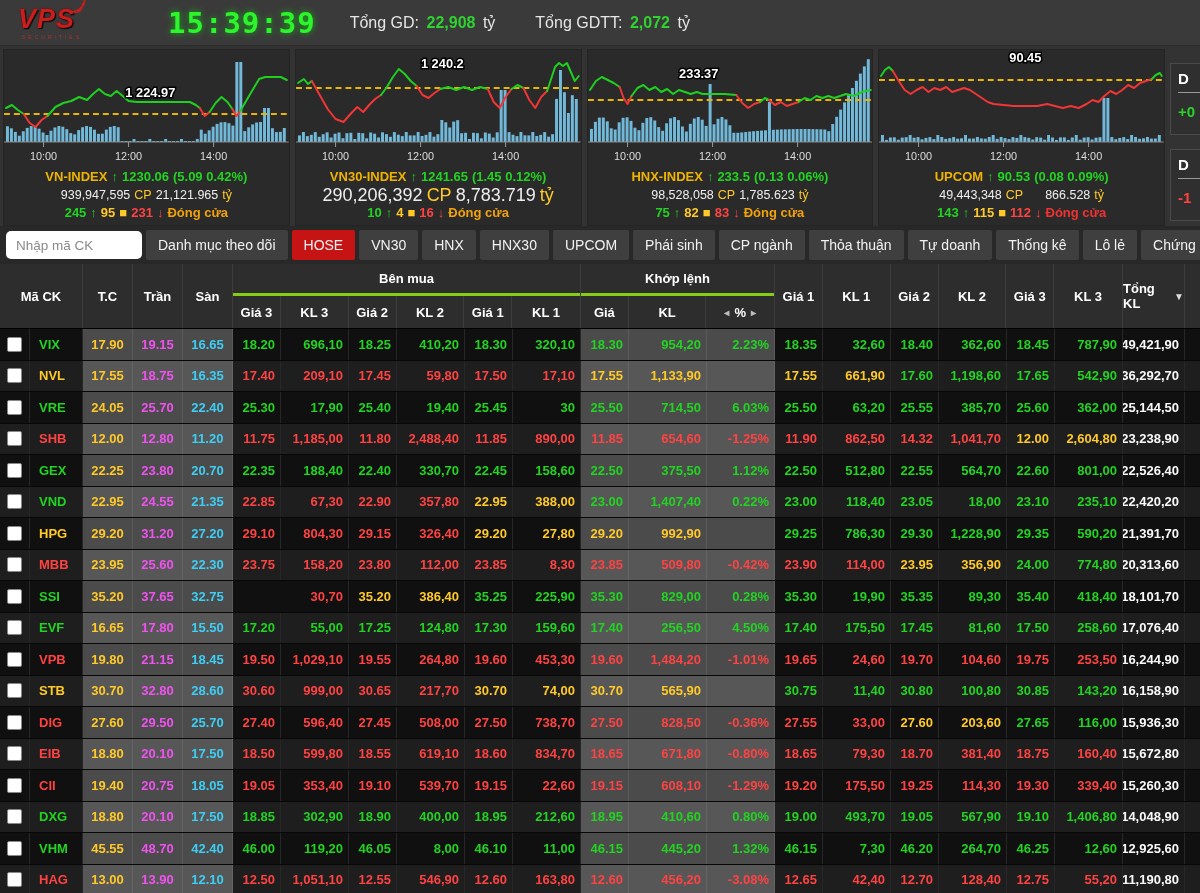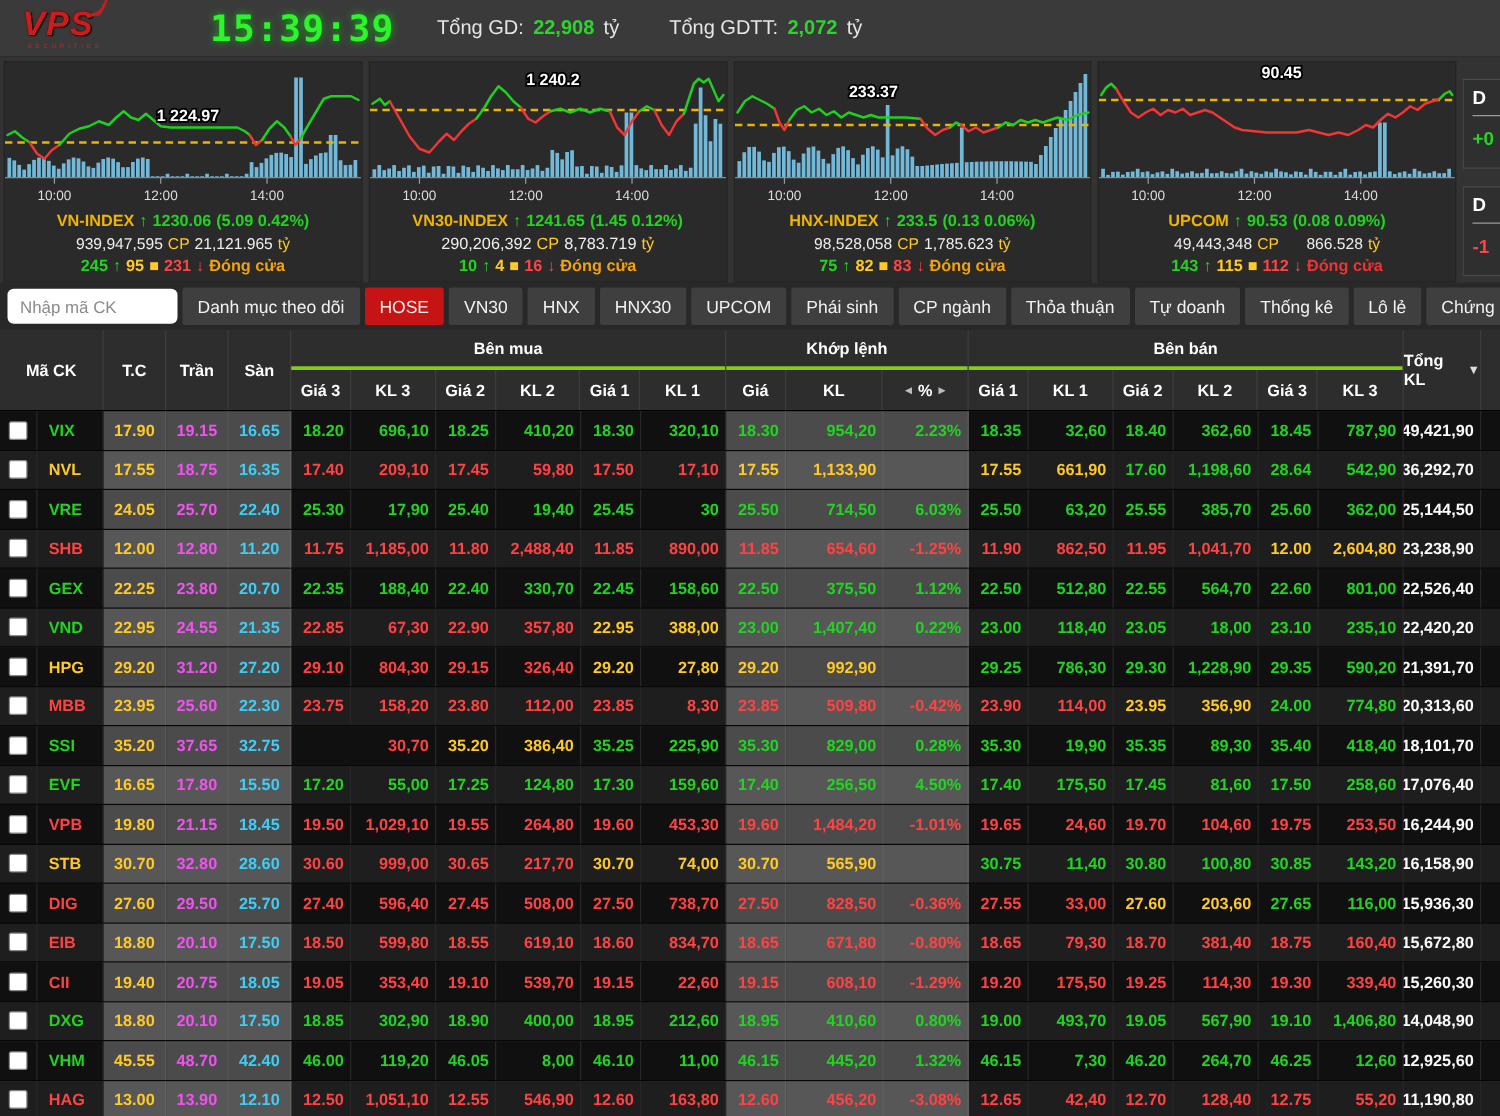--- a/index.html
+++ b/index.html
@@ -270,21 +270,21 @@
           <line x1="40" y1="92" x2="40" y2="97" stroke="#9a9a9a"></line>
           <text x="40" y="110" fill="#ddd" font-size="11" font-family="Liberation Sans, sans-serif" text-anchor="middle">10:00</text>
           <line x1="126" y1="92" x2="126" y2="97" stroke="#9a9a9a"></line>
           <text x="126" y="110" fill="#ddd" font-size="11" font-family="Liberation Sans, sans-serif" text-anchor="middle">12:00</text>
           <line x1="212" y1="92" x2="212" y2="97" stroke="#9a9a9a"></line>
           <text x="212" y="110" fill="#ddd" font-size="11" font-family="Liberation Sans, sans-serif" text-anchor="middle">14:00</text>
           <text x="148" y="18" fill="#fff" font-size="13" font-weight="bold" font-family="Liberation Sans, sans-serif" text-anchor="middle" style="paint-order:stroke" stroke="#000" stroke-width="3">1 240.2</text>
         </svg>
       <div class="idx-sum" id="sum1">
           <div><span style="color: rgb(240, 180, 0); font-weight: bold;">VN30-INDEX</span><span style="color: rgb(34, 211, 34); font-weight: bold;">↑</span><span style="color: rgb(34, 211, 34); font-weight: bold;">1241.65</span><span style="color: rgb(34, 211, 34); font-weight: bold;">(1.45  0.12%)</span></div>
-          <div style="font-weight: normal; font-size: 13px;"><span style="color: rgb(238, 238, 238);">290,206,392</span><span style="color: rgb(255, 201, 40);">CP</span><span style="color: rgb(238, 238, 238);">8,783.719</span><span style="color: rgb(255, 201, 40);">tỷ</span></div>
+          <div style="font-weight: normal; font-size: 18px;"><span style="color: rgb(238, 238, 238);">290,206,392</span><span style="color: rgb(255, 201, 40);">CP</span><span style="color: rgb(238, 238, 238);">8,783.719</span><span style="color: rgb(255, 201, 40);">tỷ</span></div>
           <div><span style="color: rgb(34, 211, 34); font-weight: bold;">10</span><span style="color: rgb(34, 211, 34); font-weight: bold;">↑</span><span style="color: rgb(255, 201, 40); font-weight: bold;">4</span><span style="color: rgb(255, 201, 40); font-weight: bold;">■</span><span style="color: rgb(255, 66, 66); font-weight: bold;">16</span><span style="color: rgb(255, 66, 66); font-weight: bold;">↓</span><span style="color: rgb(242, 162, 12); font-weight: bold;">Đóng cửa</span></div>
         </div>
     </div>
     <div class="chart-panel">
       <svg id="chart2" width="100%" height="118" viewBox="0 0 288 118" preserveAspectRatio="none">
           <rect x="2" y="78.9" width="3" height="13.1" fill="#72b8d8"></rect>
           <rect x="6" y="71.8" width="3" height="20.2" fill="#72b8d8"></rect>
           <rect x="10" y="67.6" width="3" height="24.4" fill="#72b8d8"></rect>
           <rect x="14" y="67.5" width="3" height="24.5" fill="#72b8d8"></rect>
           <rect x="18" y="71.3" width="3" height="20.7" fill="#72b8d8"></rect>
@@ -522,21 +522,20 @@
         <div class="gsub" style="width:48px;">Giá</div>
         <div class="gsub" style="width:78px;">KL</div>
         <div class="gsub" style="width:68px;">
           <span class="arr">◂</span>
           <span>%</span>
           <span class="arr">▸</span>
         </div>
       </div>
     </div>
     <div class="hgroup" style="width:348px;">
-      <div class="gtitle">Bên bán</div>
       <div class="gsubs">
         <div class="gsub" style="width:48px;">Giá 1</div>
         <div class="gsub" style="width:68px;">KL 1</div>
         <div class="gsub" style="width:48px;">Giá 2</div>
         <div class="gsub" style="width:68px;">KL 2</div>
         <div class="gsub" style="width:48px;">Giá 3</div>
         <div class="gsub" style="width:68px;">KL 3</div>
       </div>
     </div>
     <div class="th" style="width:62px;">
@@ -587,21 +586,21 @@
         <div class="cell" style="width: 68px; color: rgb(255, 66, 66);">59,80</div>
         <div class="cell" style="width: 48px; color: rgb(255, 66, 66);">17.50</div>
         <div class="cell" style="width: 68px; color: rgb(255, 66, 66);">17,10</div>
         <div class="cell shade" style="width: 48px; color: rgb(255, 201, 40);">17.55</div>
         <div class="cell shade" style="width: 78px; color: rgb(255, 201, 40);">1,133,90</div>
         <div class="cell shade" style="width: 68px;"></div>
         <div class="cell" style="width: 48px; color: rgb(255, 201, 40);">17.55</div>
         <div class="cell" style="width: 68px; color: rgb(255, 201, 40);">661,90</div>
         <div class="cell" style="width: 48px; color: rgb(34, 211, 34);">17.60</div>
         <div class="cell" style="width: 68px; color: rgb(34, 211, 34);">1,198,60</div>
-        <div class="cell" style="width: 48px; color: rgb(34, 211, 34);">28.64</div>
+        <div class="cell" style="width: 48px; color: rgb(34, 211, 34);">17.65</div>
         <div class="cell" style="width: 68px; color: rgb(34, 211, 34);">542,90</div>
         <div class="cell" style="width: 62px; color: rgb(250, 250, 250);">36,292,70</div>
         <div class="cell" style="width: 15px; border-right: none;"></div>
       </div>
       <div class="row">
         <div class="cell c-chk" style="width: 30px;">
           <span class="checkbox"></span>
         </div>
         <div class="cell c-sym" style="width: 53px; color: rgb(34, 211, 34);">VRE</div>
         <div class="cell shade" style="width: 50px; color: rgb(255, 201, 40); justify-content: center; padding-right: 0px;">24.05</div>
@@ -637,21 +636,21 @@
         <div class="cell" style="width: 68px; color: rgb(255, 66, 66);">1,185,00</div>
         <div class="cell" style="width: 48px; color: rgb(255, 66, 66);">11.80</div>
         <div class="cell" style="width: 68px; color: rgb(255, 66, 66);">2,488,40</div>
         <div class="cell" style="width: 48px; color: rgb(255, 66, 66);">11.85</div>
         <div class="cell" style="width: 68px; color: rgb(255, 66, 66);">890,00</div>
         <div class="cell shade" style="width: 48px; color: rgb(255, 66, 66);">11.85</div>
         <div class="cell shade" style="width: 78px; color: rgb(255, 66, 66);">654,60</div>
         <div class="cell shade" style="width: 68px; color: rgb(255, 66, 66);">-1.25%</div>
         <div class="cell" style="width: 48px; color: rgb(255, 66, 66);">11.90</div>
         <div class="cell" style="width: 68px; color: rgb(255, 66, 66);">862,50</div>
-        <div class="cell" style="width: 48px; color: rgb(255, 66, 66);">11.95</div>
+        <div class="cell" style="width: 48px; color: rgb(255, 66, 66);">14.32</div>
         <div class="cell" style="width: 68px; color: rgb(255, 66, 66);">1,041,70</div>
         <div class="cell" style="width: 48px; color: rgb(255, 201, 40);">12.00</div>
         <div class="cell" style="width: 68px; color: rgb(255, 201, 40);">2,604,80</div>
         <div class="cell" style="width: 62px; color: rgb(250, 250, 250);">23,238,90</div>
         <div class="cell" style="width: 15px; border-right: none;"></div>
       </div>
       <div class="row">
         <div class="cell c-chk" style="width: 30px;">
           <span class="checkbox"></span>
         </div>

